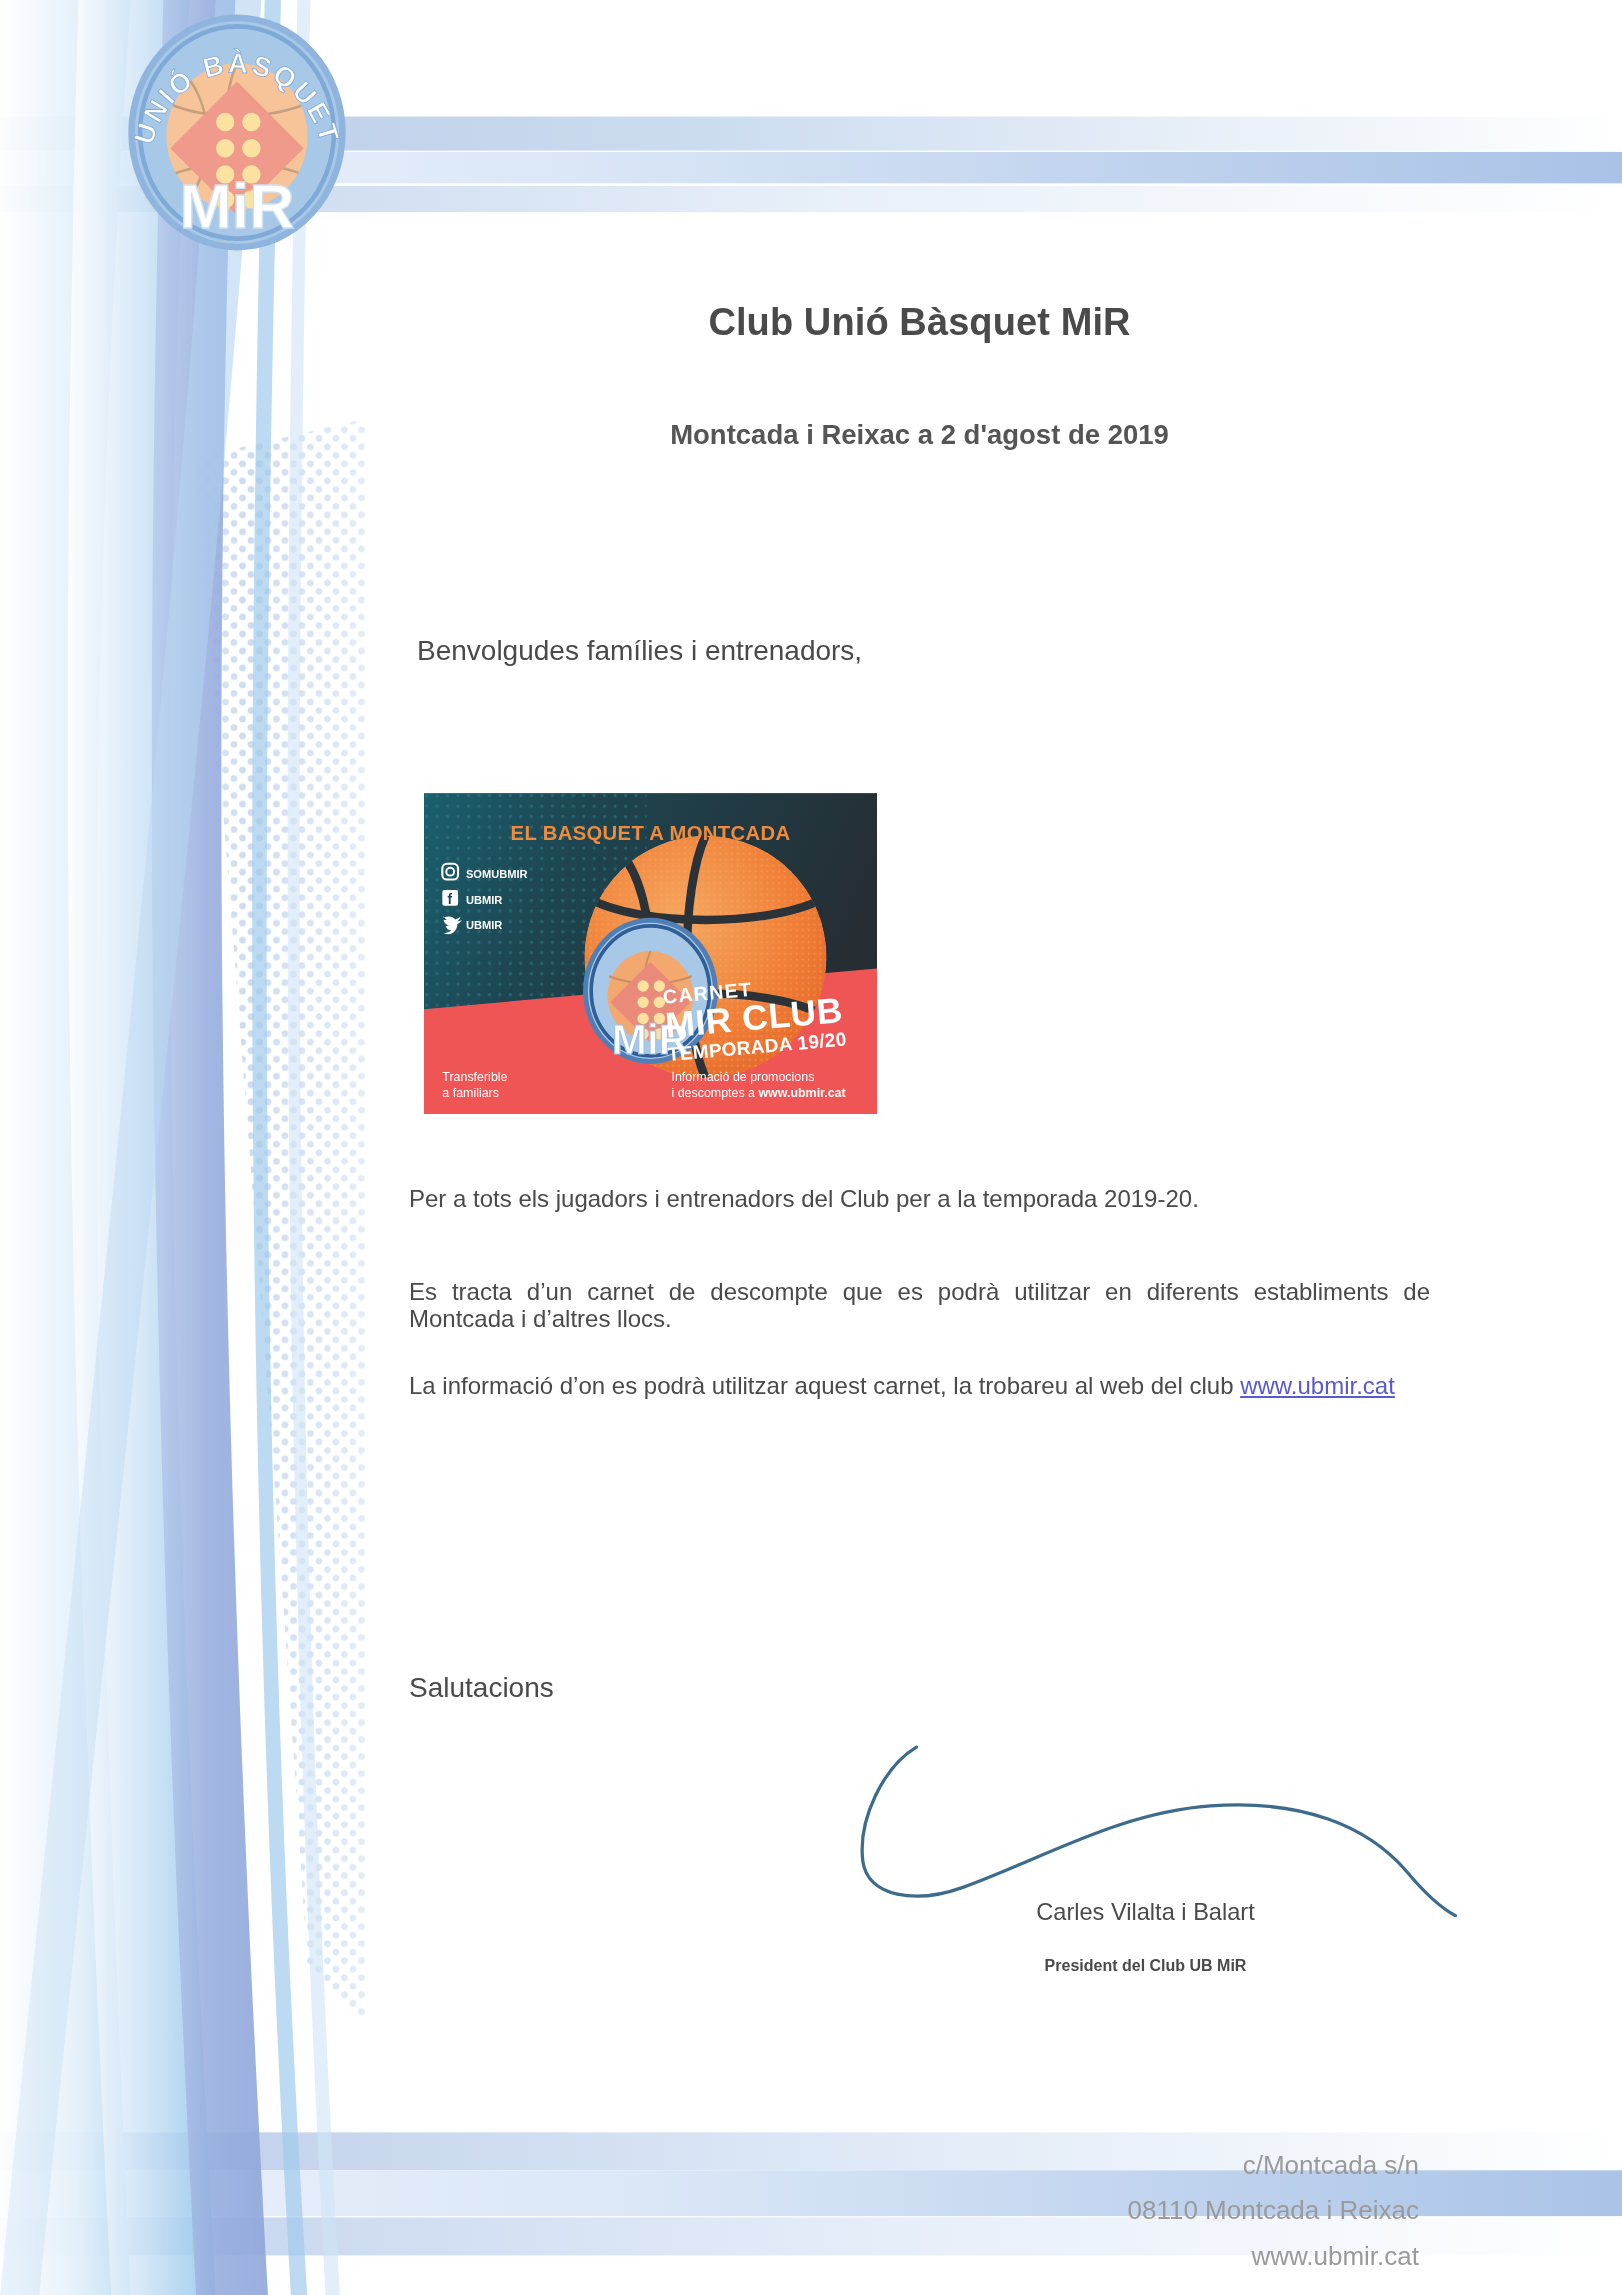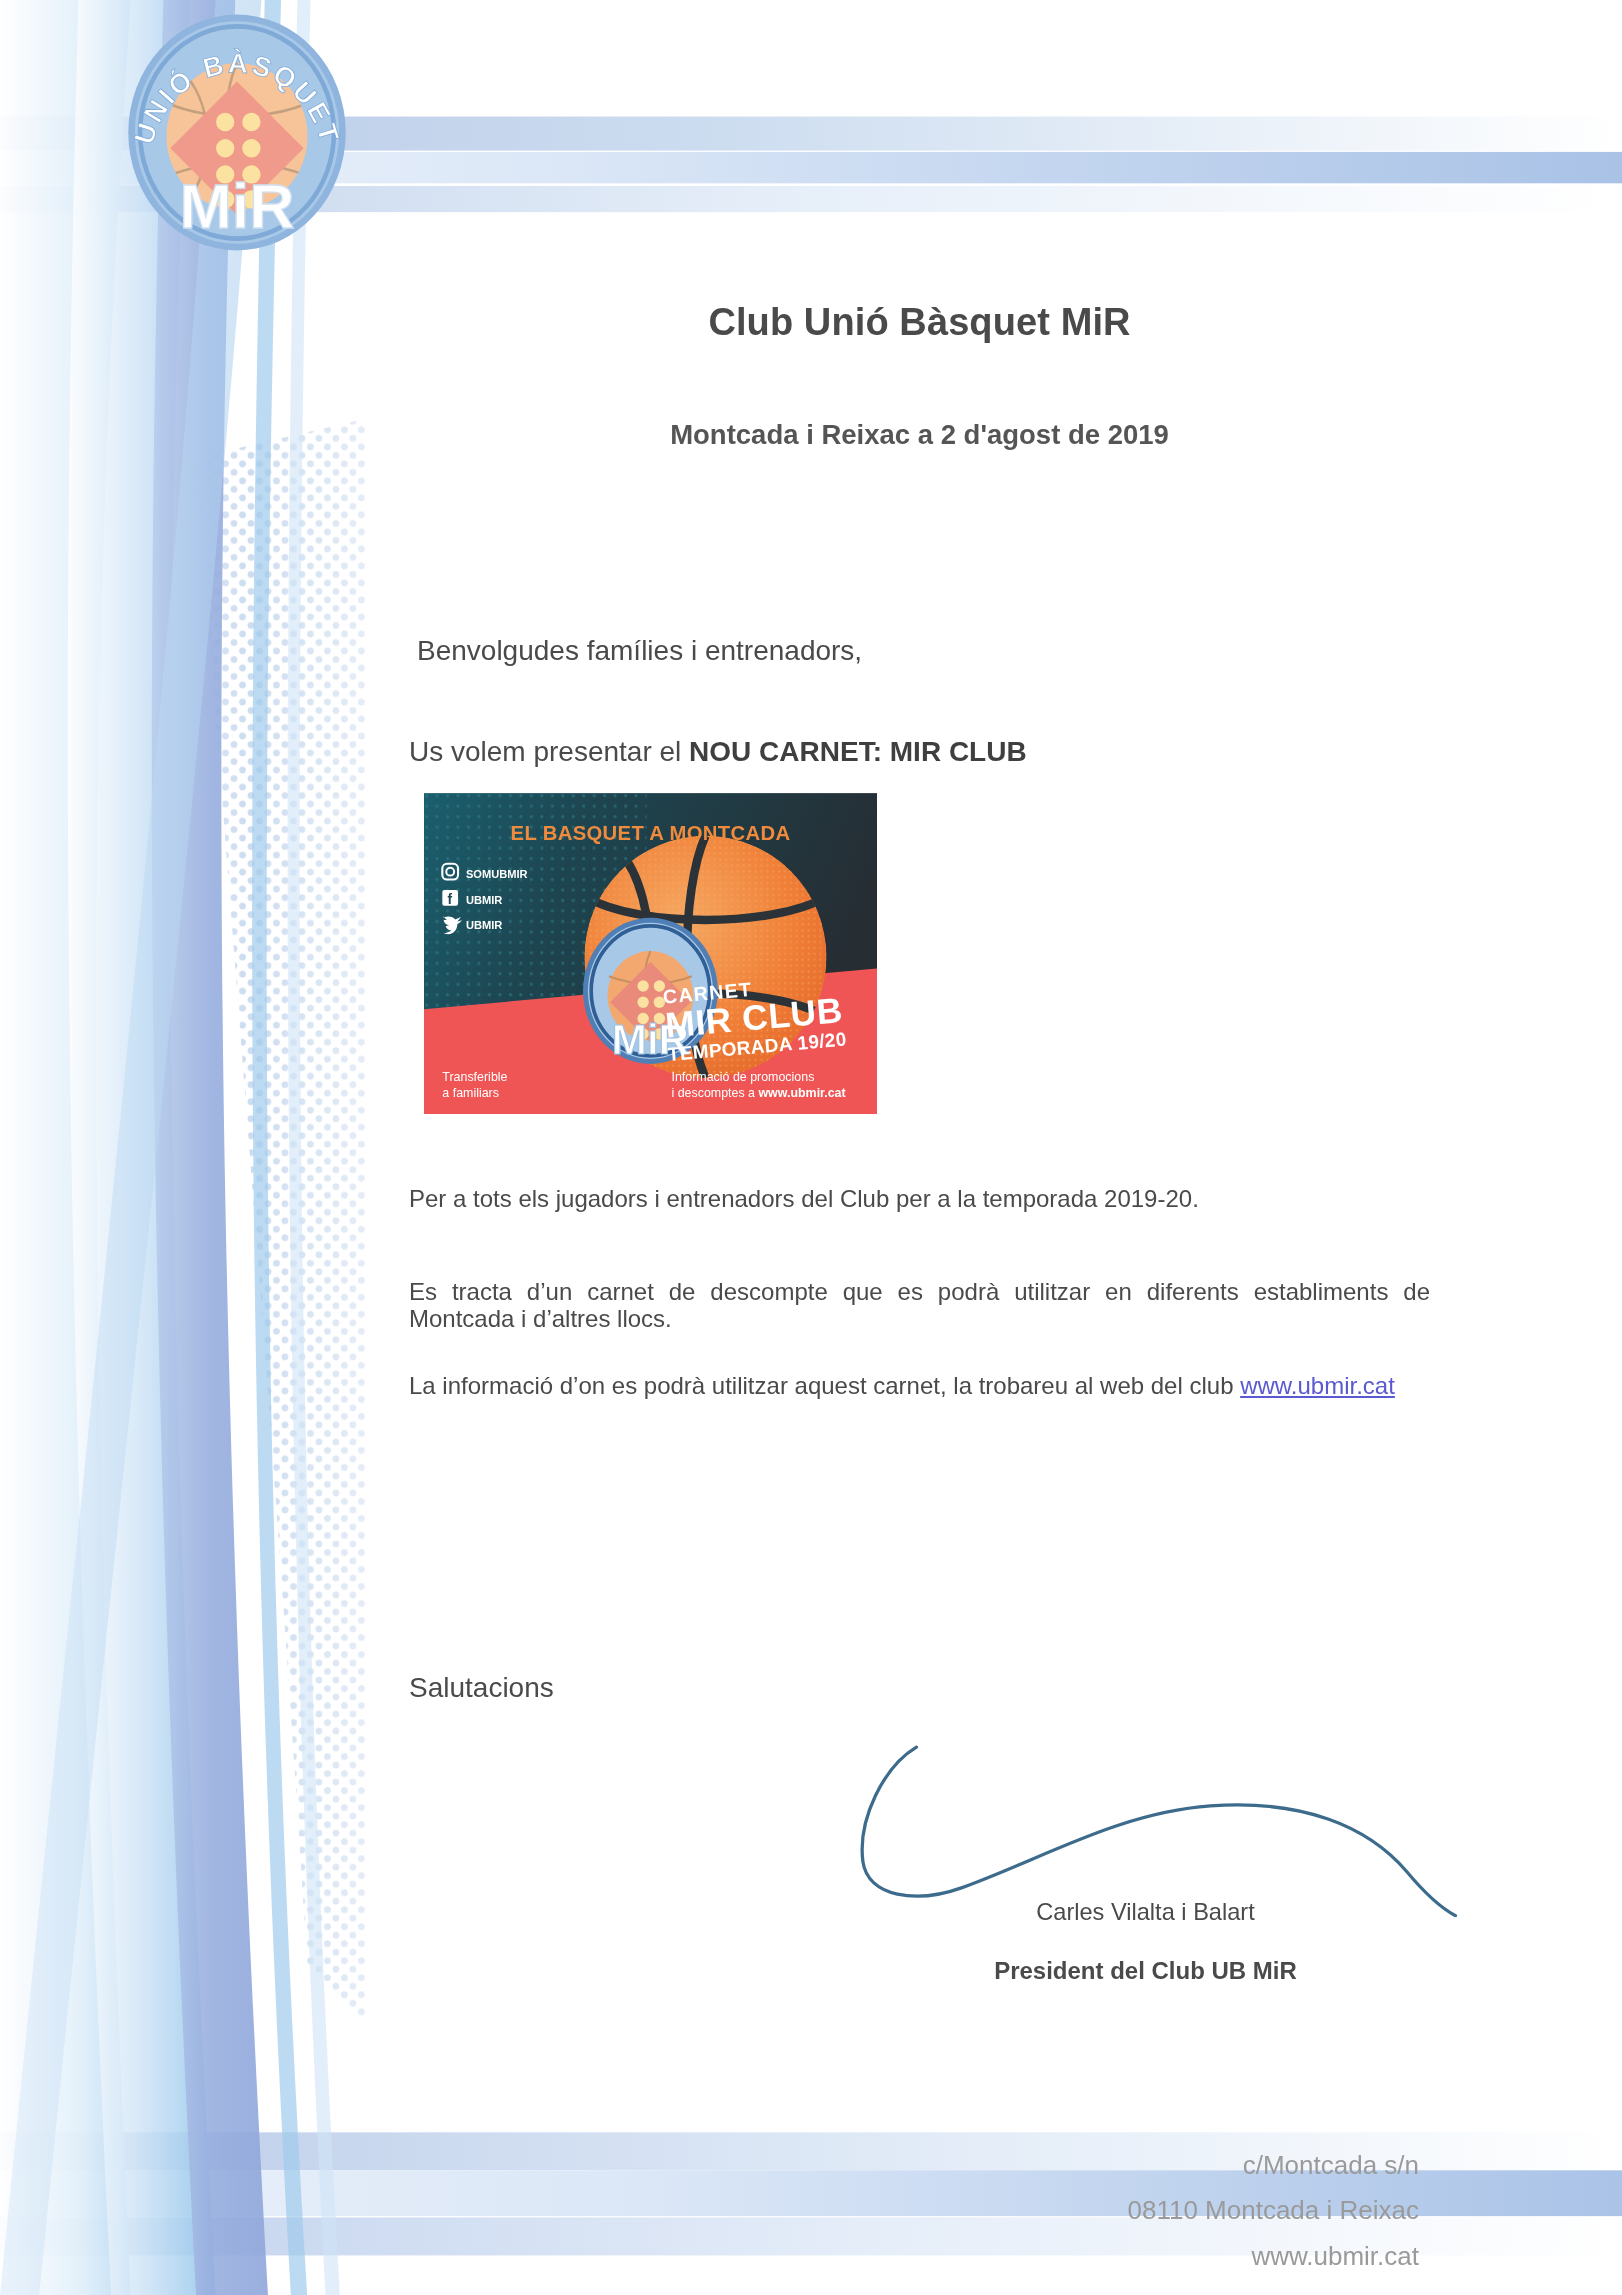--- a/index.html
+++ b/index.html
@@ -78,21 +78,21 @@
   #signature-mark {
     position:absolute; left:844px; top:1721px;
     width:661px; height:196px; z-index:4;
   }
   .sign-name {
     position:absolute; left:851px; top:1899px; width:589px;
     text-align:center; font-size:23.6px; font-weight:400; color:#4a4a4a;
   }
   .sign-role {
     position:absolute; left:851px; top:1957px; width:589px;
-    text-align:center; font-size:24px; font-weight:700; color:#4a4a4a;
+    text-align:center; font-size:16px; font-weight:700; color:#4a4a4a;
   }
 
   
   .footer-text {
     position:absolute; right:203px; width:589px;
     text-align:right; font-size:26px; color:#9a9a9a; font-weight:400;
   }
   .f1 { top:2150px; }
   .f2 { top:2195px; }
   .f3 { top:2241px; }
@@ -240,23 +240,20 @@
   <text x="174" y="330" text-anchor="middle" font-family="Liberation Sans, sans-serif" font-size="96" font-weight="700" fill="#ffffff" stroke="#cfe0f2" stroke-width="2">MiR</text>
 </svg>
 
 <div class="content">
 
   <div class="doc-title">Club Unió Bàsquet MiR</div>
   <div class="doc-date">Montcada i Reixac a 2 d'agost de 2019</div>
 
   <div class="greeting">Benvolgudes famílies i entrenadors,</div>
 
-  <div class="intro">
-    <span>Us volem presentar el </span><b>NOU CARNET:  MIR CLUB</b>
-  </div>
 
   <svg id="member-card" viewBox="0 0 692 490">
     <defs>
       <linearGradient id="cardbg" x1="0" y1="0" x2="1" y2="0.3">
         <stop offset="0" stop-color="#1b5f6e"></stop>
         <stop offset="0.35" stop-color="#1d4550"></stop>
         <stop offset="1" stop-color="#262d33"></stop>
       </linearGradient>
       <radialGradient id="ballg" cx="0.4" cy="0.35" r="0.75">
         <stop offset="0" stop-color="#f5a862"></stop>

